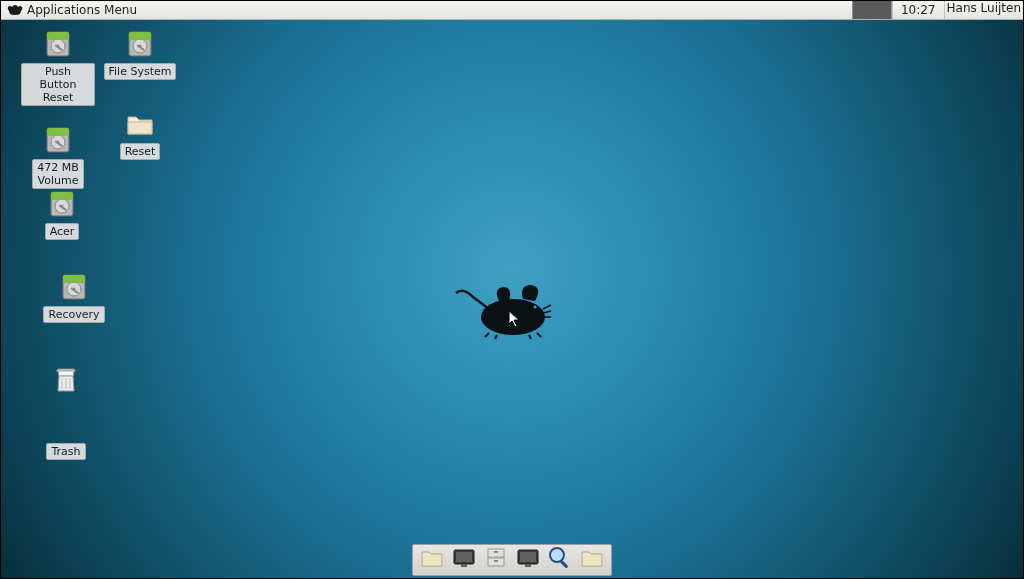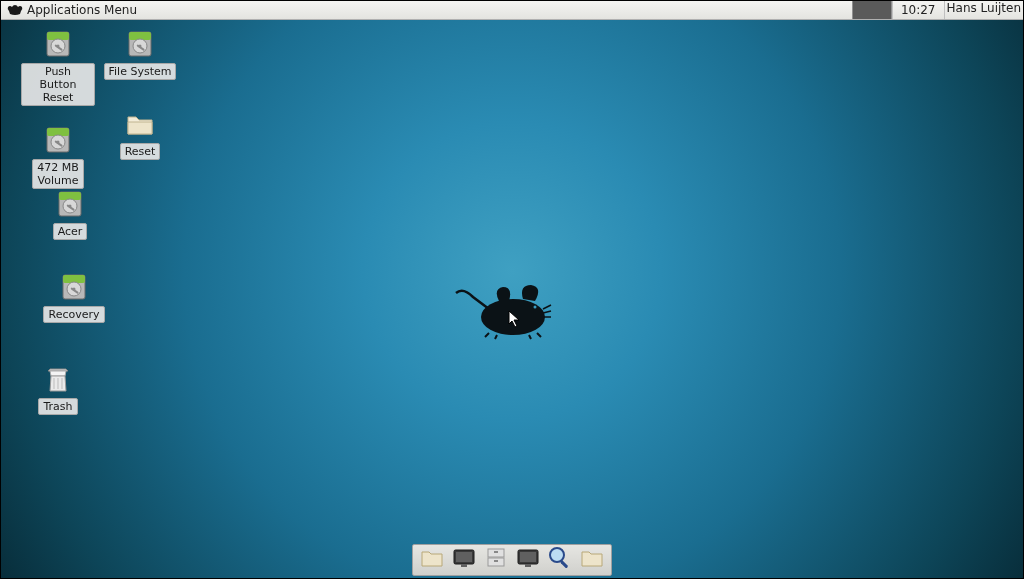--- a/index.html
+++ b/index.html
@@ -167,21 +167,21 @@
       </div>
       <div class="icon" style="left: 82px; top: 80px;">
         <div class="iimg">
           <svg width="32" height="32" viewBox="0 0 32 32">
             <path d="M 4 9 L 12 9 L 15 12 L 28 12 L 28 26 L 4 26 Z" fill="#f3ecd8" stroke="#c0b490"></path>
             <path d="M 4 14 L 28 14 L 28 26 L 4 26 Z" fill="#ede4ca" stroke="#c0b490"></path>
           </svg>
         </div>
         <div class="ilabel">Reset</div>
       </div>
-      <div class="icon" style="left: 12px; top: 160px;">
+      <div class="icon" style="left: 4px; top: 160px;">
         <div class="iimg">
           <svg width="32" height="32" viewBox="0 0 32 32">
             <rect x="5" y="4" width="22" height="24" rx="2" fill="#b8b8b8" stroke="#6a6a6a"></rect>
             <rect x="5" y="4" width="22" height="8" rx="2" fill="#7fc040"></rect>
             <circle cx="16" cy="18" r="7" fill="#d8d8d8" stroke="#888"></circle>
             <circle cx="16" cy="18" r="1.5" fill="#888"></circle>
             <rect x="13" y="18" width="9" height="2" rx="1" fill="#888" transform="rotate(35 16 18)"></rect>
           </svg>
         </div>
         <div class="ilabel">Acer</div>
@@ -191,21 +191,21 @@
           <svg width="32" height="32" viewBox="0 0 32 32">
             <rect x="5" y="4" width="22" height="24" rx="2" fill="#b8b8b8" stroke="#6a6a6a"></rect>
             <rect x="5" y="4" width="22" height="8" rx="2" fill="#7fc040"></rect>
             <circle cx="16" cy="18" r="7" fill="#d8d8d8" stroke="#888"></circle>
             <circle cx="16" cy="18" r="1.5" fill="#888"></circle>
             <rect x="13" y="18" width="9" height="2" rx="1" fill="#888" transform="rotate(35 16 18)"></rect>
           </svg>
         </div>
         <div class="ilabel">Recovery</div>
       </div>
-      <div class="icon" style="left: 0px; top: 335px;">
+      <div class="icon" style="left: 8px; top: 335px; gap: 45px;">
         <div class="iimg">
           <svg width="32" height="32" viewBox="0 0 32 32">
             <path d="M 8 6 L 24 6 L 26 8 L 6 8 Z" fill="#e0e0e0" stroke="#888"></path>
             <path d="M 8 8 L 24 8 L 23 13 L 9 13 Z" fill="#f4f4f4" stroke="#aaa"></path>
             <path d="M 9 13 L 23 13 L 24 28 L 8 28 Z" fill="#eaeaea" stroke="#999"></path>
             <path d="M 12 15 L 12 26 M 16 15 L 16 26 M 20 15 L 20 26" stroke="#bbb"></path>
           </svg>
         </div>
         <div class="ilabel">Trash</div>
       </div>

